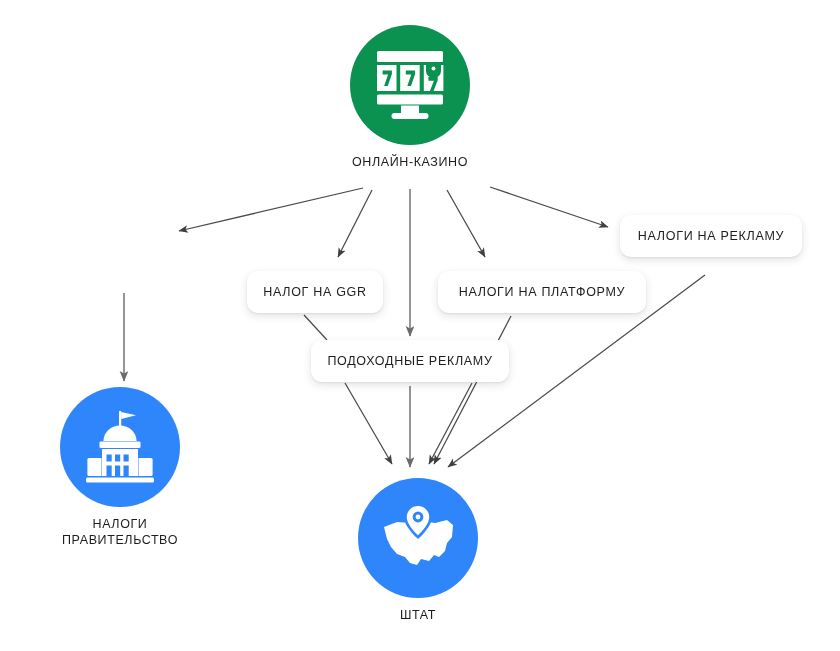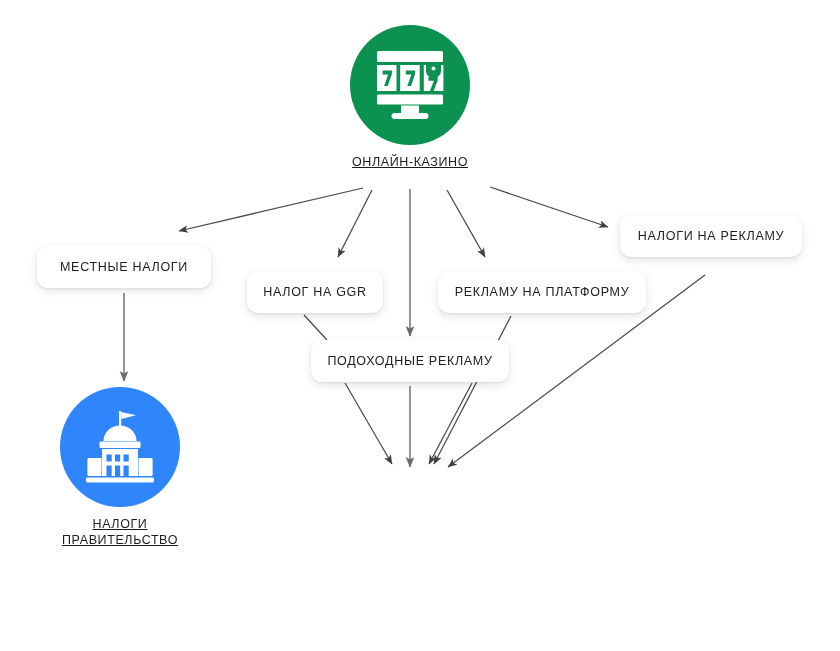--- a/index.html
+++ b/index.html
@@ -41,21 +41,20 @@
   }
   .node-label {
     margin-top: 9px;
     font-size: 12.5px;
     letter-spacing: 0.6px;
     color: #1d1d1f;
     text-align: center;
     line-height: 1.28;
     white-space: pre-line;
     font-weight: 400;
-    text-decoration: underline;
   }
 
   #node-casino { left: 350px; top: 25px; width: 120px; }
   #node-casino .circle { width: 120px; height: 120px; background: #0B9150; }
 
   #node-localgov { left: 60px; top: 387px; width: 120px; }
   #node-localgov .circle { width: 120px; height: 120px; background: #2F86FB; }
 
   #node-state { left: 358px; top: 478px; width: 120px; }
   #node-state .circle { width: 120px; height: 120px; background: #2F86FB; }
@@ -181,31 +180,46 @@
         <path d="M8,48 h12.5 v18 H8 a1.6,1.6 0 0 1 -1.6,-1.6 V49.6 A1.6,1.6 0 0 1 8,48 Z" fill="#ffffff"></path>
         <path d="M57.5,48 H70 a1.6,1.6 0 0 1 1.6,1.6 v14.8 A1.6,1.6 0 0 1 70,66 H57.5 Z" fill="#ffffff"></path>
 
         <rect x="5" y="67.5" width="68" height="5" rx="1.5" fill="#ffffff"></rect>
       </svg>
     </div>
     <div class="node-label">НАЛОГИ
 ПРАВИТЕЛЬСТВО</div>
   </div>
 
-
-  <div class="pill" id="pill-local">
-    <span>МЕСТНЫЕ НАЛОГИ</span>
-  </div>
+  <div class="node" id="node-state">
+    <div class="circle">
+      <svg width="82" height="74" viewBox="0 0 82 74">
+
+        <path d="M7,26 L20,21 L34,22 L45,20 L58,22 L70,19 L76,24 L75,36
+                 L70,42 L68,50 L62,56 L57,54 L52,60 L44,58 L40,64
+                 L33,62 L28,56 L20,53 L14,46 L10,38 Z" fill="#ffffff"></path>
+
+        <path d="M41,2 a14,14 0 0 1 14,14 c0,10 -14,22 -14,22 S27,26 27,16
+                 A14,14 0 0 1 41,2 Z" fill="#2F86FB"></path>
+        <path d="M41,5 a11.2,11.2 0 0 1 11.2,11.2 c0,8 -11.2,18 -11.2,18
+                 S29.8,24.2 29.8,16.2 A11.2,11.2 0 0 1 41,5 Z" fill="#ffffff"></path>
+        <circle cx="41" cy="16" r="5.4" fill="#2F86FB"></circle>
+        <circle cx="41" cy="16" r="2.4" fill="#ffffff"></circle>
+      </svg>
+    </div>
+    <div class="node-label">ШТАТ</div>
+  </div>
+
 
   <div class="pill" id="pill-ggr">
     <span>НАЛОГ НА GGR</span>
   </div>
 
   <div class="pill" id="pill-platform">
-    <span>РЕКЛАМУ НА ПЛАТФОРМУ</span>
+    <span>НАЛОГИ НА ПЛАТФОРМУ</span>
   </div>
 
   <div class="pill" id="pill-ads">
     <span>НАЛОГИ НА РЕКЛАМУ</span>
   </div>
 
   <div class="pill" id="pill-income">
     <span>ПОДОХОДНЫЕ РЕКЛАМУ</span>
   </div>
 

